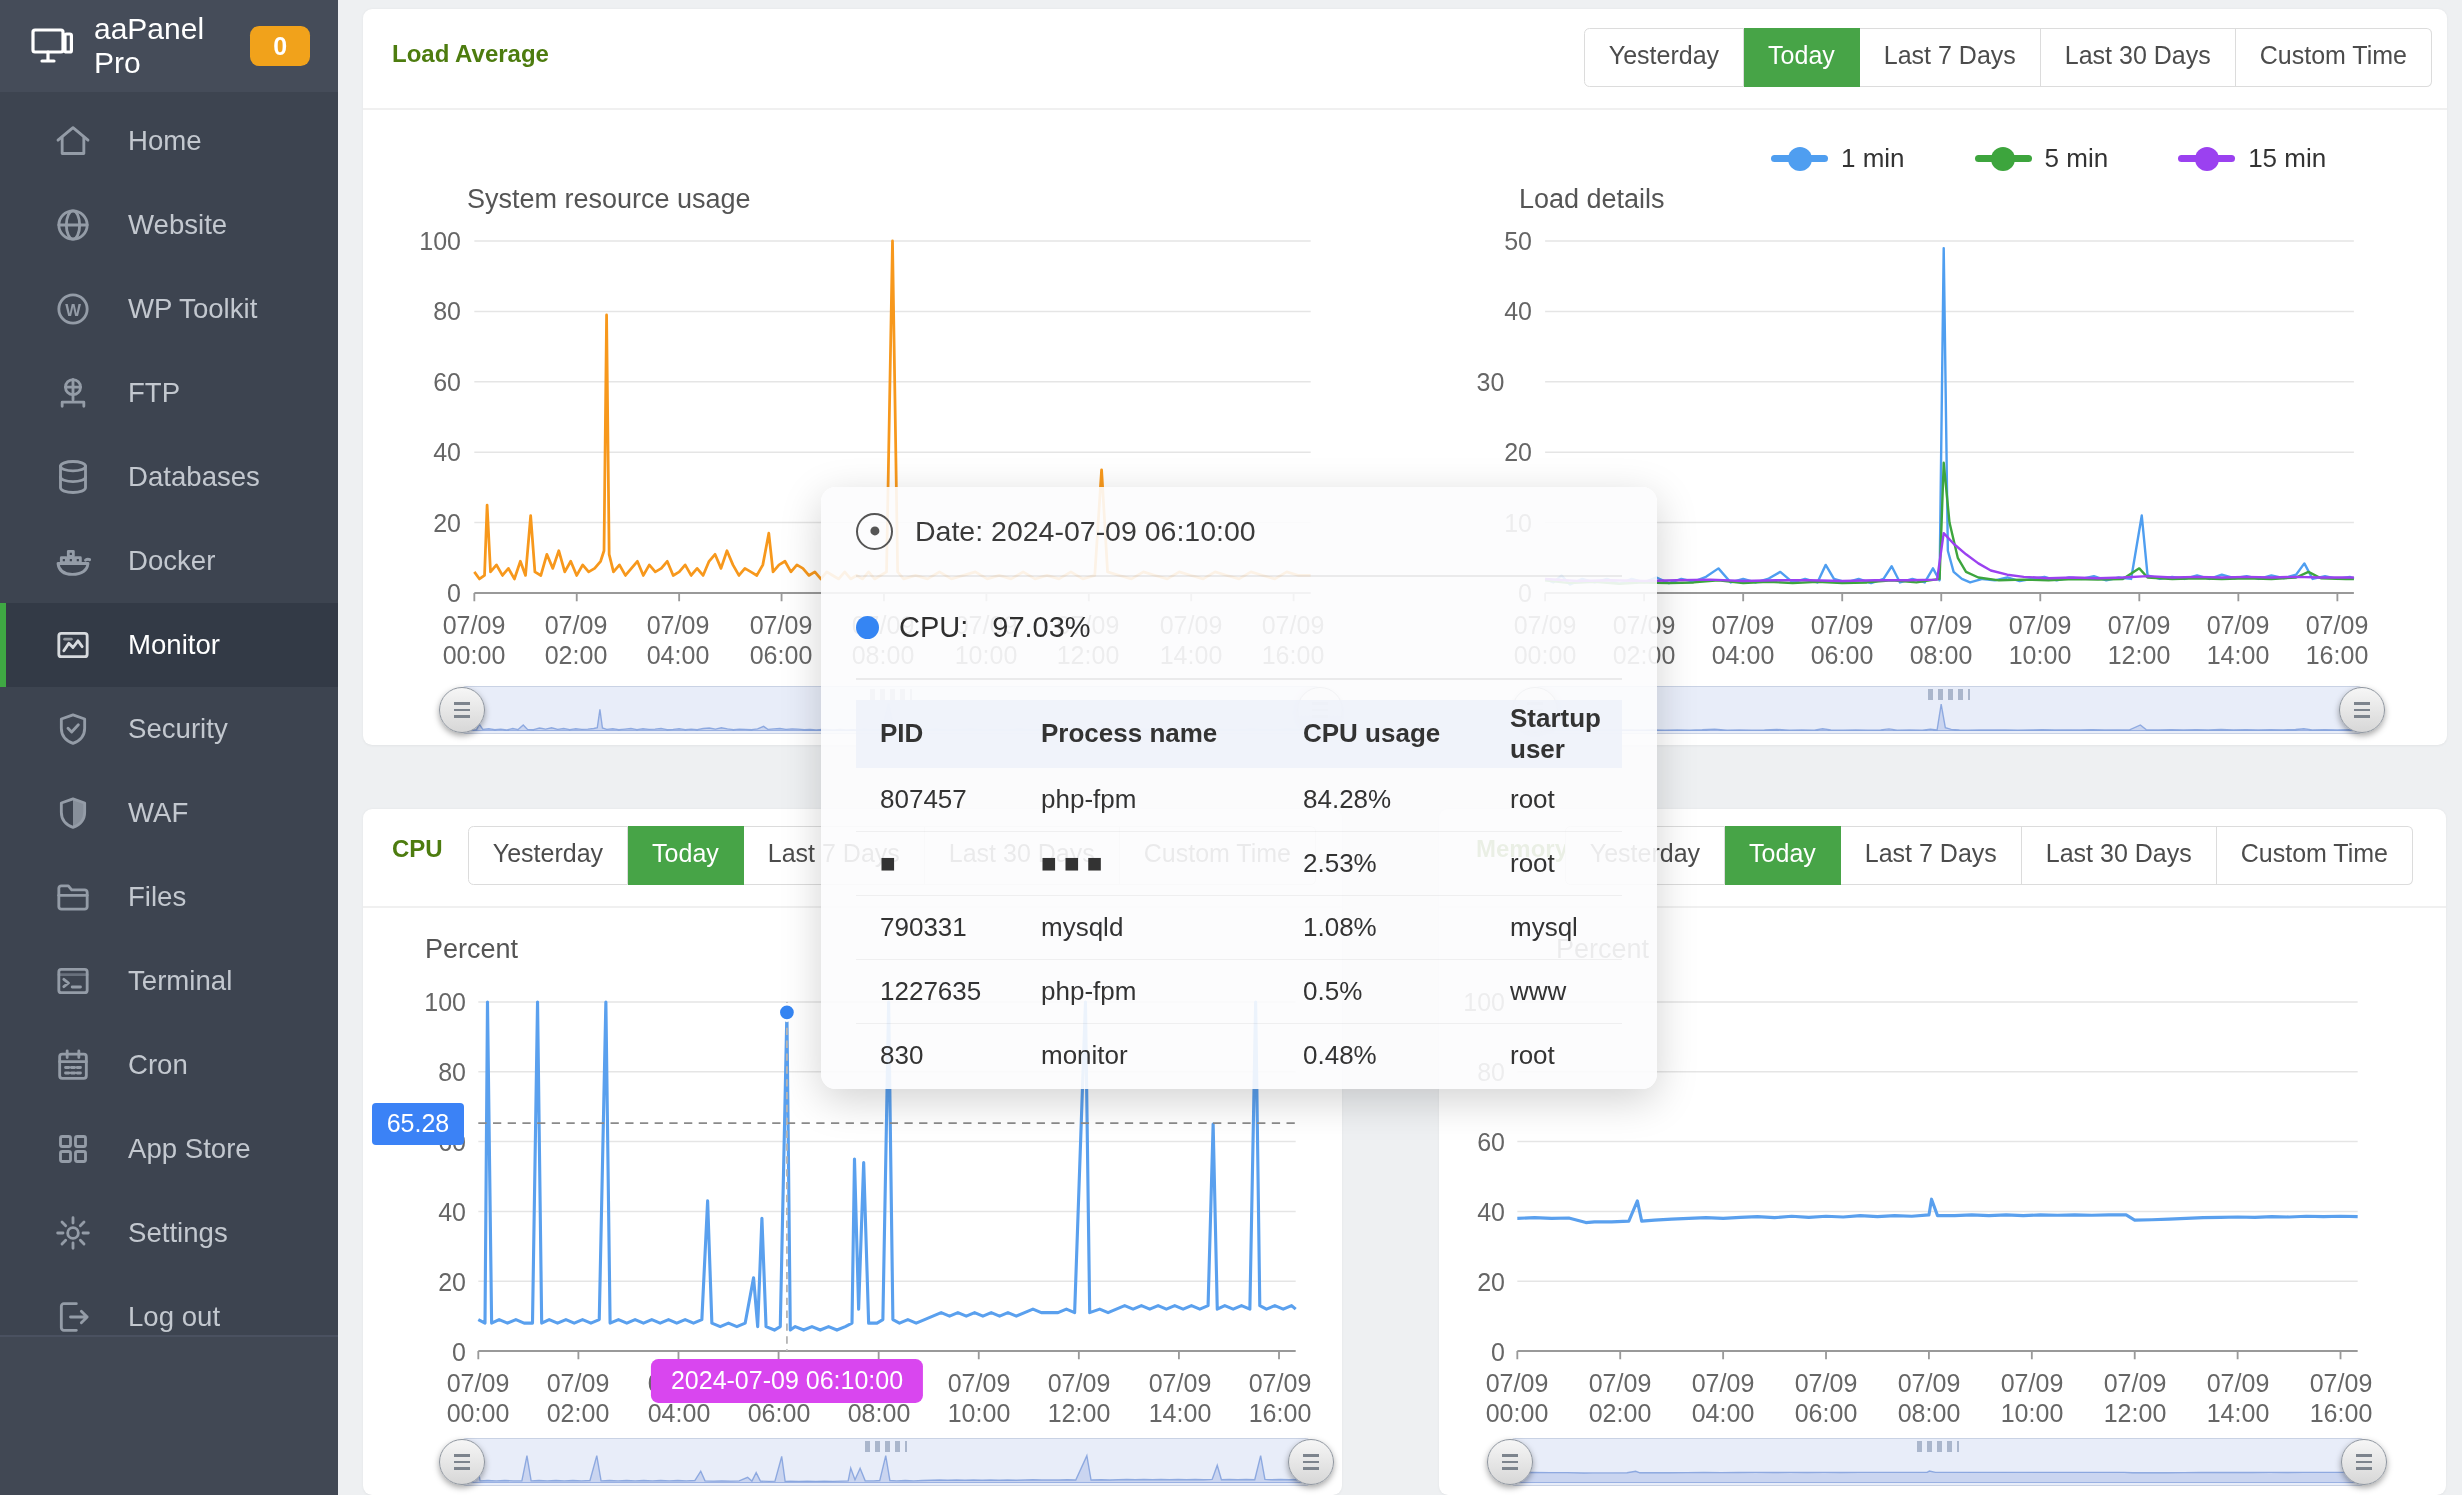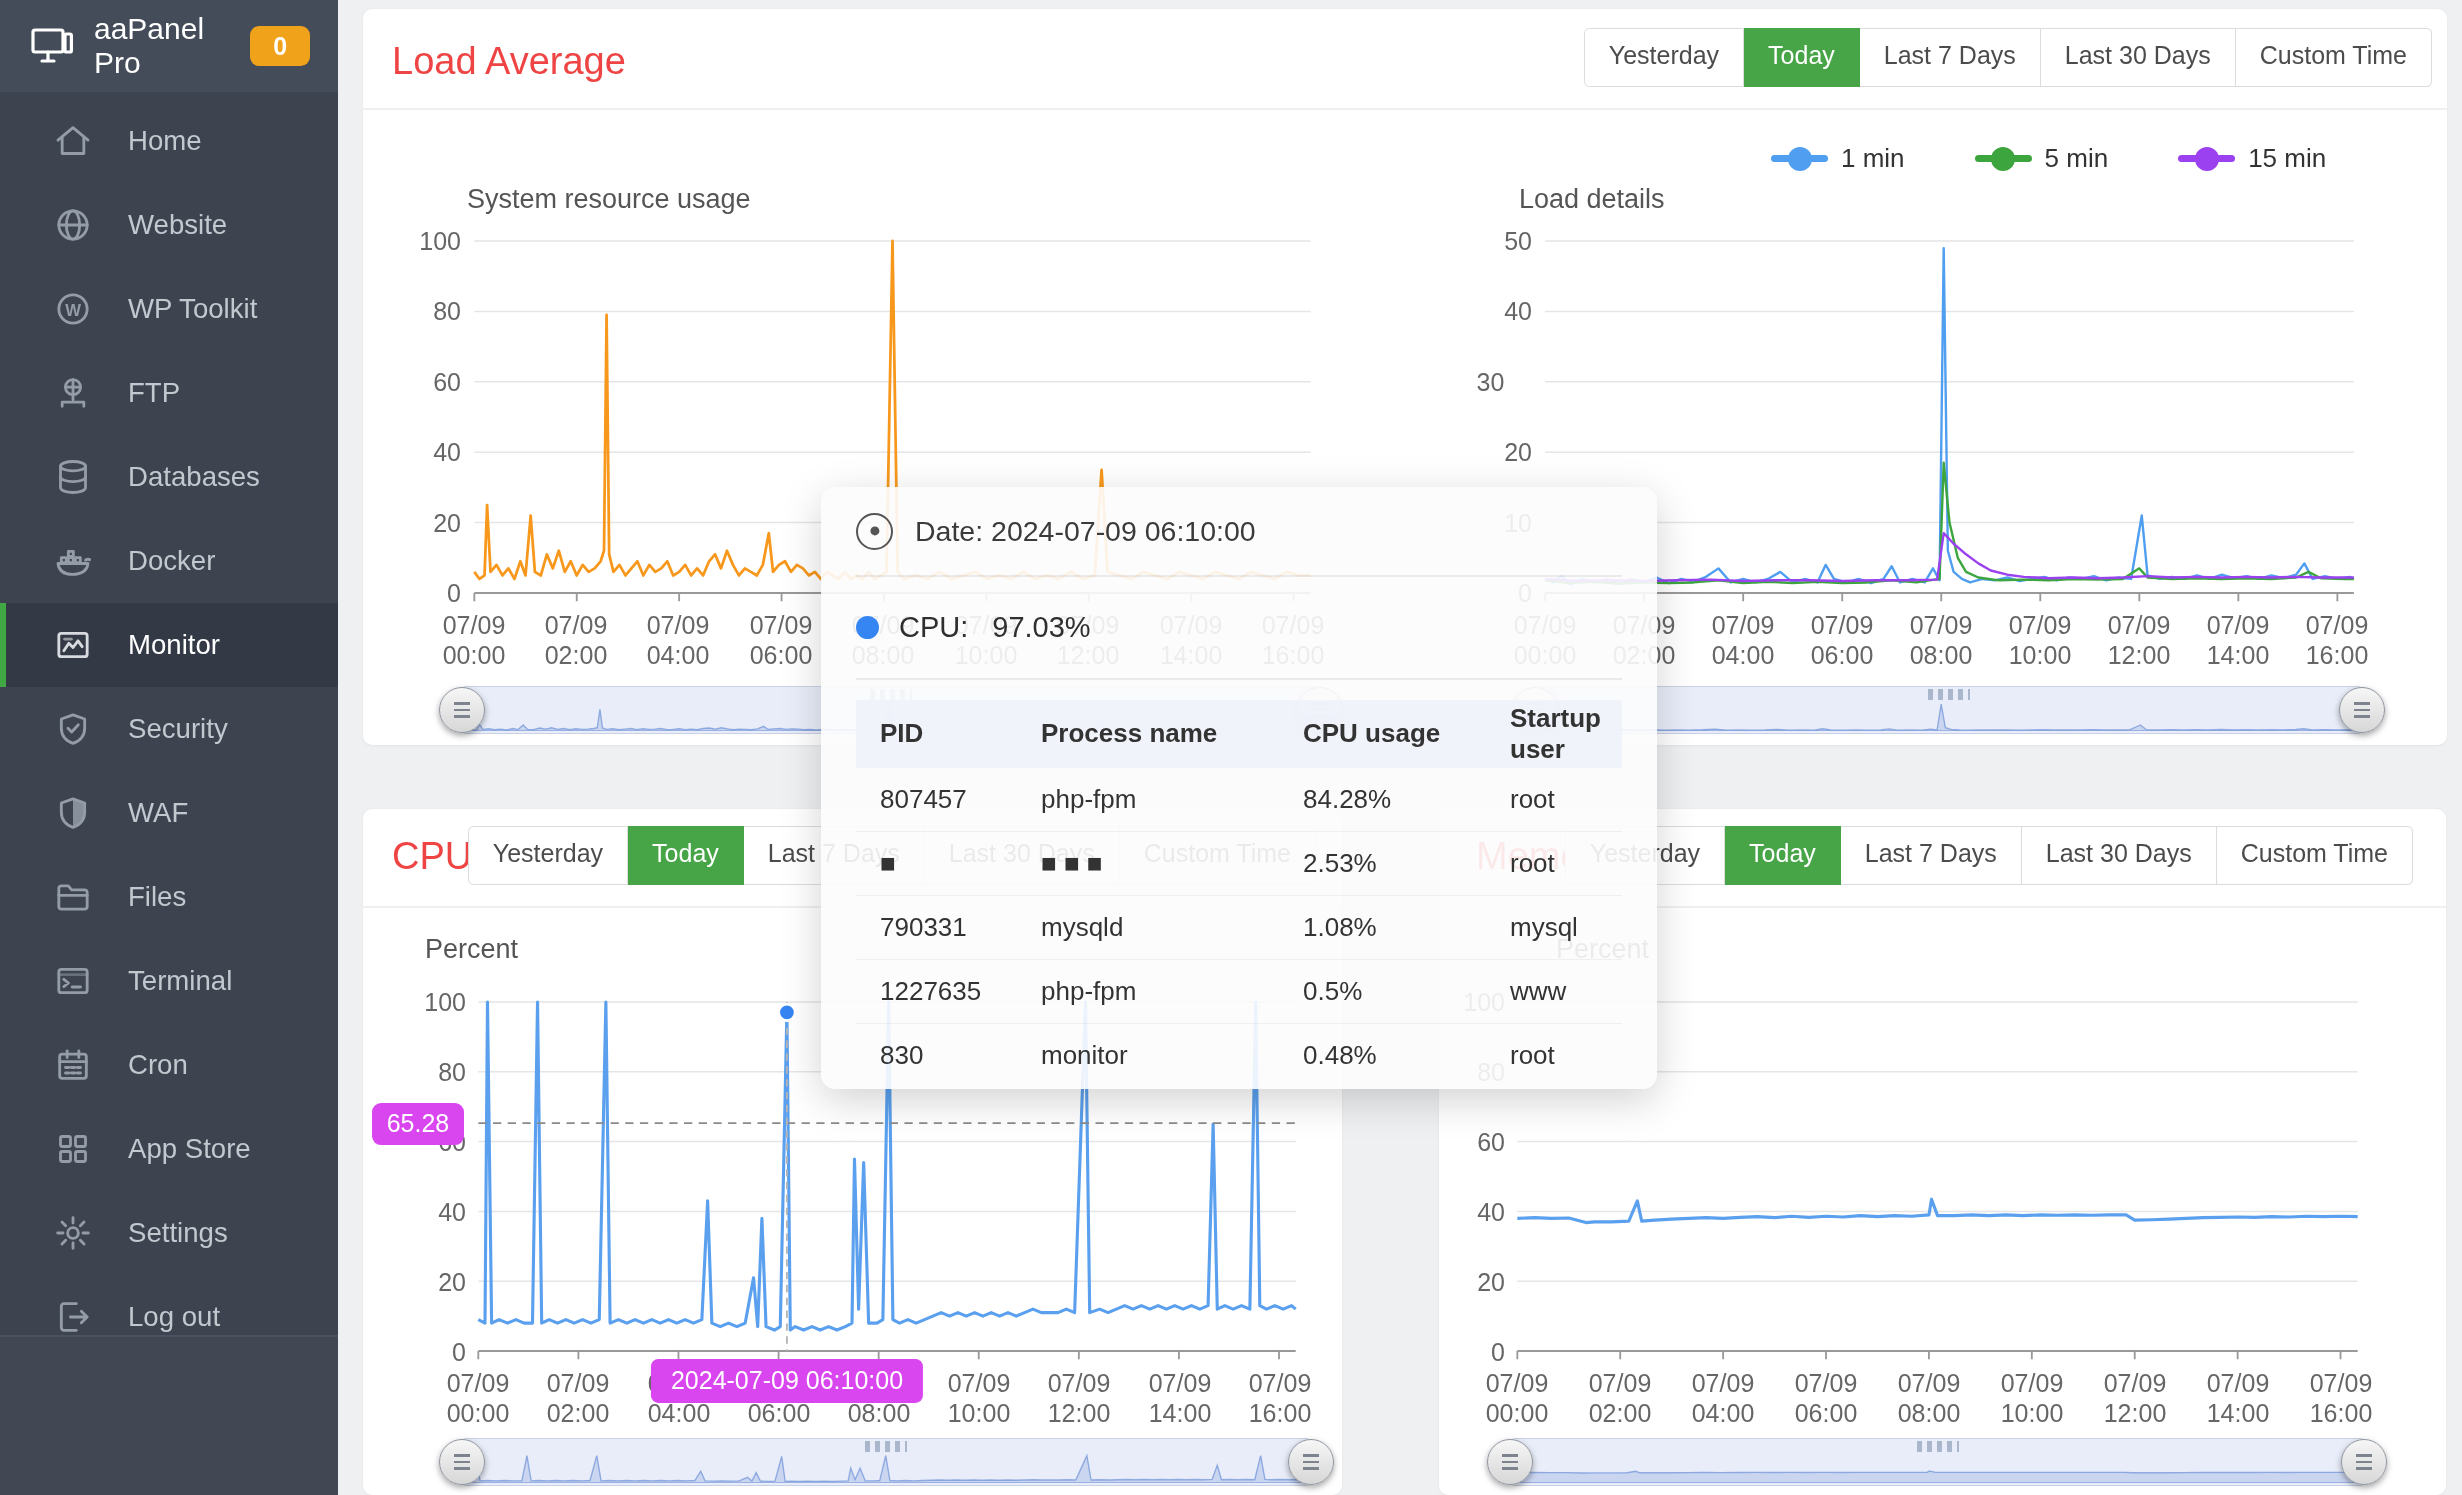--- a/index.html
+++ b/index.html
@@ -17,42 +17,42 @@
     font-size:27.6px;cursor:pointer;position:relative;}
   .nav-item .ic{width:40px;height:40px;margin-right:35px;color:#949ca7;flex:none;}
   .nav-item .ic svg{width:100%;height:100%;}
   .nav-item.active{background:#333a46;color:#fff;}
   .nav-item.active .ic{color:#d7dade;}
   .nav-item.active::before{content:"";position:absolute;left:0;top:0;bottom:0;width:6.4px;background:#3fa843;}
   .side-foot-line{position:absolute;left:0;right:0;top:1335px;height:1.8px;background:#4a5160;}
   .side-foot{position:absolute;left:0;right:0;top:1337px;bottom:0;background:#414854;}
   
   .panel{position:absolute;background:#fff;border-radius:9.2px;box-shadow:0 0.9px 2.8px rgba(0,0,0,0.05);z-index:1;}
-  .panel-title{position:absolute;font-size:38px;color:#ef4444;font-weight:400;}
+  .panel-title{position:absolute;font-size:24px;color:#4d7c0f;font-weight:700;}
   .panel-sep{position:absolute;height:1.8px;background:#f0f0f0;left:0;right:0;}
   .chart-sub{position:absolute;font-size:27px;color:#555;z-index:3;}
   
   .btn-group{position:absolute;display:flex;z-index:4;}
   .btn{height:57px;line-height:53px;padding:0 24px;font-size:25px;color:#4c4c4c;background:#fff;
     border:1.8px solid #dcdcdc;border-left-width:0;cursor:pointer;white-space:nowrap;}
   .btn:first-child{border-left-width:1.8px;border-radius:5.5px 0 0 5.5px;}
   .btn:last-child{border-radius:0 5.5px 5.5px 0;}
   .btn.active{background:#47a447;border-color:#47a447;color:#fff;}
   
   .legend{position:absolute;display:flex;align-items:center;z-index:3;}
   .legend-item{display:flex;align-items:center;margin-left:42px;font-size:26px;color:#333;cursor:pointer;}
   .lg-mark{width:57px;height:7.4px;border-radius:3.7px;position:relative;margin-right:13px;}
   .lg-dot{position:absolute;width:24px;height:24px;border-radius:50%;left:16.6px;top:-8.3px;}
   
   #chart-layer{position:absolute;left:0;top:0;width:2462px;height:1495px;z-index:2;pointer-events:none;}
   #chart-layer svg.plot{position:absolute;overflow:visible;pointer-events:auto;}
   .ylab{position:absolute;font-size:25px;color:#666;transform:translateY(-50%);text-align:right;width:83px;}
   .xlab{position:absolute;font-size:25px;color:#666;transform:translateX(-50%);text-align:center;
     line-height:30px;white-space:pre-line;}
-  .mark-label{position:absolute;background:#d946ef;color:#fff;font-size:25px;border-radius:9px;
+  .mark-label{position:absolute;background:#3b82f6;color:#fff;font-size:25px;border-radius:4px;
     padding:6.4px 14.7px;transform:translateY(-50%);z-index:4;}
   .time-tag{position:absolute;background:#d946ef;color:#fff;font-size:25px;border-radius:7.4px;
     padding:7.4px 20px;transform:translateX(-50%);z-index:5;white-space:nowrap;}
   
   .dz{position:absolute;background:#e8edf9;border:1.8px solid #c9d2e4;border-radius:3.7px;z-index:3;}
   .dz svg{position:absolute;left:0;bottom:1.8px;}
   .dz .grip{position:absolute;top:1.8px;left:50%;transform:translateX(-50%);width:42px;height:11px;
     background:repeating-linear-gradient(90deg,#aab6cc 0 4.6px,transparent 4.6px 10px);}
   .dz-handle{position:absolute;width:44px;height:44px;border-radius:50%;
     background:linear-gradient(180deg,#f6f6f6,#d7d7d7);border:1.8px solid #8f969f;

